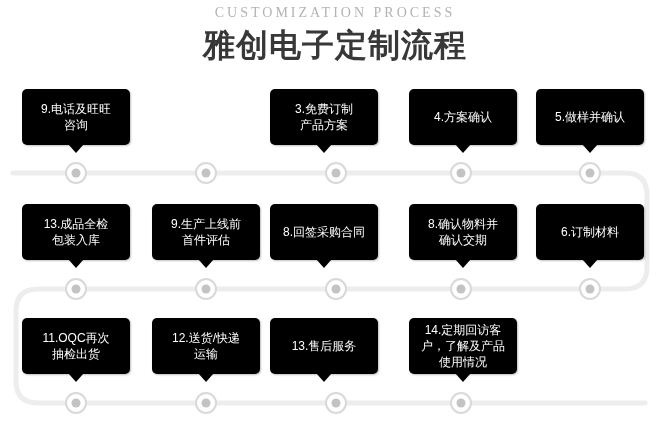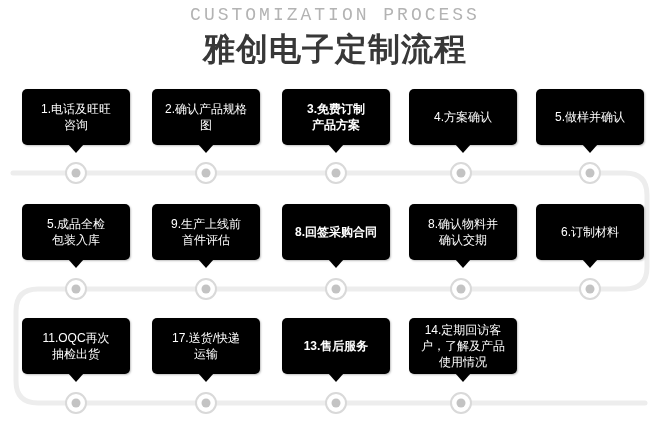--- a/index.html
+++ b/index.html
@@ -17,22 +17,22 @@
   }
   .header {
     position: absolute;
     top: 0;
     left: 0;
     width: 670px;
     text-align: center;
   }
   .eyebrow {
     margin-top: 5px;
-    font-family: Liberation Mono, monospace;
-    font-size: 18px;
+    font-family: Liberation Serif, serif;
+    font-size: 14px;
     letter-spacing: 3px;
     color: #b3b3b3;
   }
   .title {
     margin: 3px 0 0 0;
     font-size: 32px;
     font-weight: bold;
     letter-spacing: 1px;
     color: #383838;
   }
@@ -88,21 +88,21 @@
     line-height: 16px;
     text-align: center;
     white-space: pre-line;
     padding: 0 6px;
   }
   .r1 { top: 89px; }
   .r2 { top: 204px; }
   .r3 { top: 318px; }
   .c1 { left: 22px; }
   .c2 { left: 152px; }
-  .c3 { left: 282px; font-weight: bold; }
+  .c3 { left: 270px; }
   .c4 { left: 409px; }
   .c5 { left: 536px; }
 </style>
 </head>
 <body>
 
 <div class="stage">
 
   <div class="header">
     <div class="eyebrow">CUSTOMIZATION PROCESS</div>
@@ -166,40 +166,36 @@
         <circle class="node-ring" cx="336" cy="403" r="10"></circle>
         <circle class="node-dot" cx="336" cy="403" r="4.5"></circle>
       </g>
     <g>
         <circle class="node-ring" cx="461" cy="403" r="10"></circle>
         <circle class="node-dot" cx="461" cy="403" r="4.5"></circle>
       </g>
   </svg>
 
   <div class="box r1 c1">
-      <span class="box-label">1.电话及旺旺
+      <span class="box-label">9.电话及旺旺
 咨询</span>
-    </div>
-  <div class="box r1 c2">
-      <span class="box-label">2.确认产品规格
-图</span>
     </div>
   <div class="box r1 c3">
       <span class="box-label">3.免费订制
 产品方案</span>
     </div>
   <div class="box r1 c4">
       <span class="box-label">4.方案确认</span>
     </div>
   <div class="box r1 c5">
       <span class="box-label">5.做样并确认</span>
     </div>
 
   <div class="box r2 c1">
-      <span class="box-label">5.成品全检
+      <span class="box-label">13.成品全检
 包装入库</span>
     </div>
   <div class="box r2 c2">
       <span class="box-label">9.生产上线前
 首件评估</span>
     </div>
   <div class="box r2 c3">
       <span class="box-label">8.回签采购合同</span>
     </div>
   <div class="box r2 c4">
@@ -208,21 +204,21 @@
     </div>
   <div class="box r2 c5">
       <span class="box-label">6.订制材料</span>
     </div>
 
   <div class="box r3 c1">
       <span class="box-label">11.OQC再次
 抽检出货</span>
     </div>
   <div class="box r3 c2">
-      <span class="box-label">17.送货/快递
+      <span class="box-label">12.送货/快递
 运输</span>
     </div>
   <div class="box r3 c3">
       <span class="box-label">13.售后服务</span>
     </div>
   <div class="box r3 c4">
       <span class="box-label">14.定期回访客
 户，了解及产品
 使用情况</span>
     </div>

